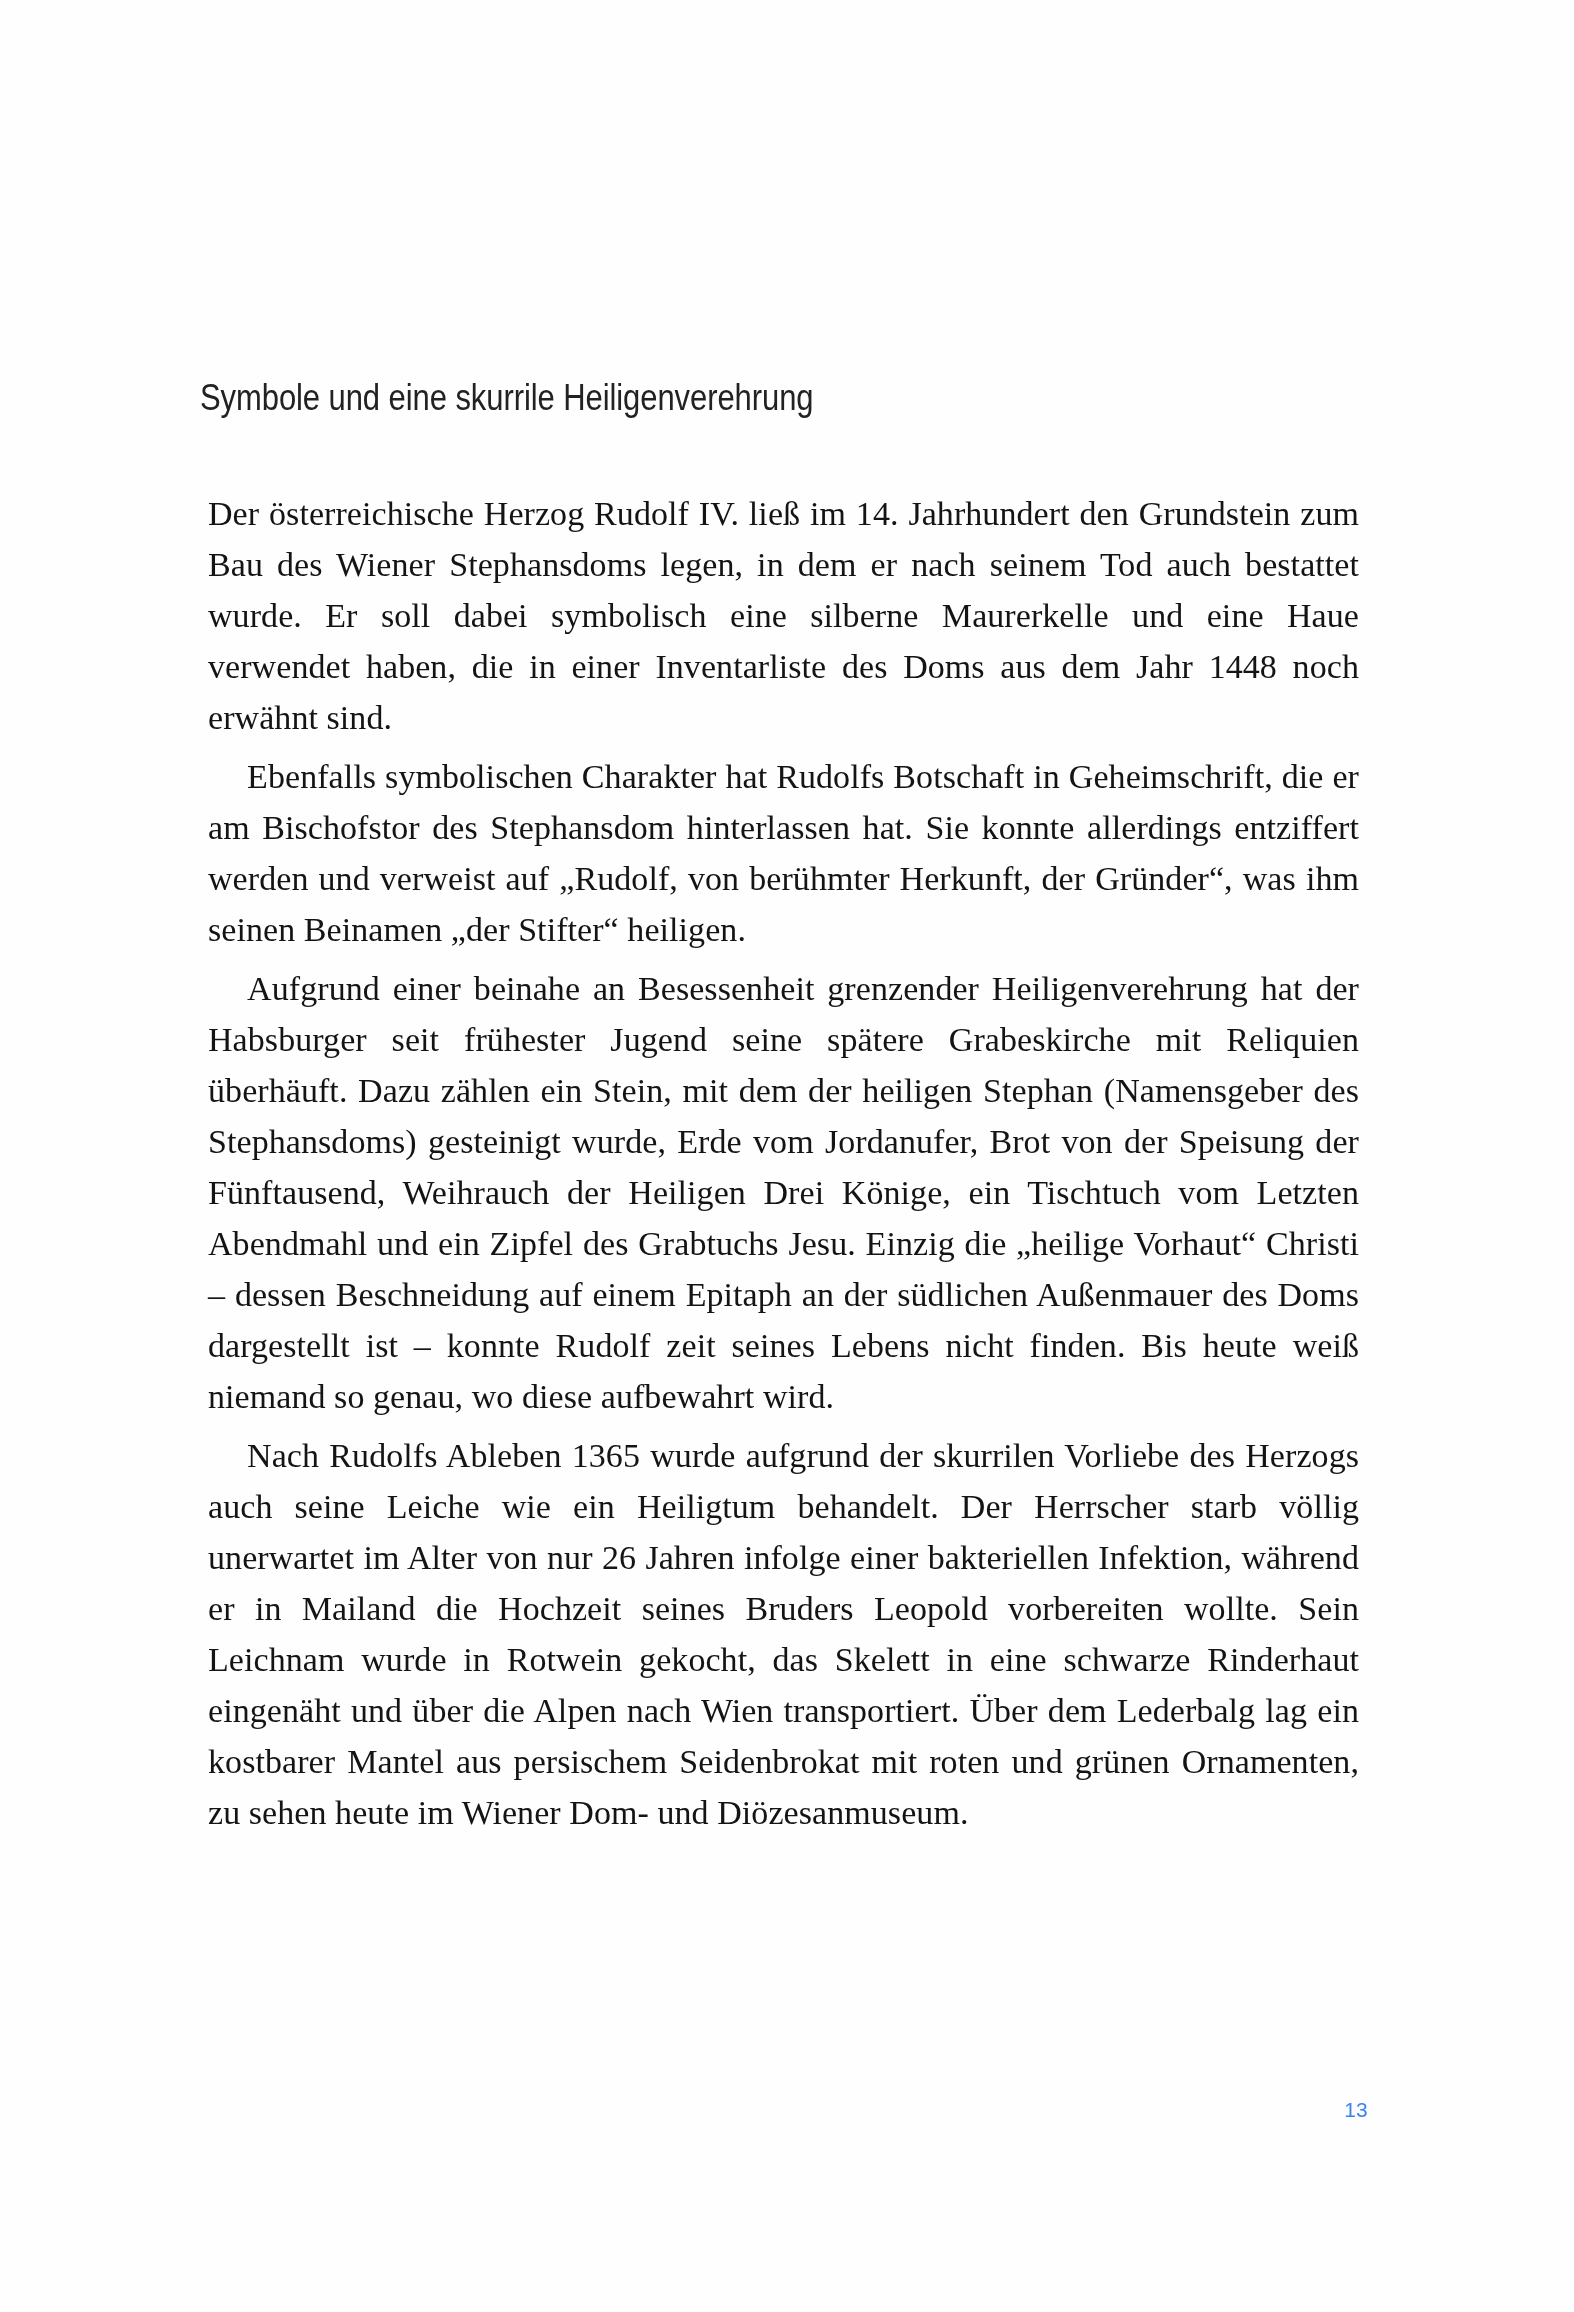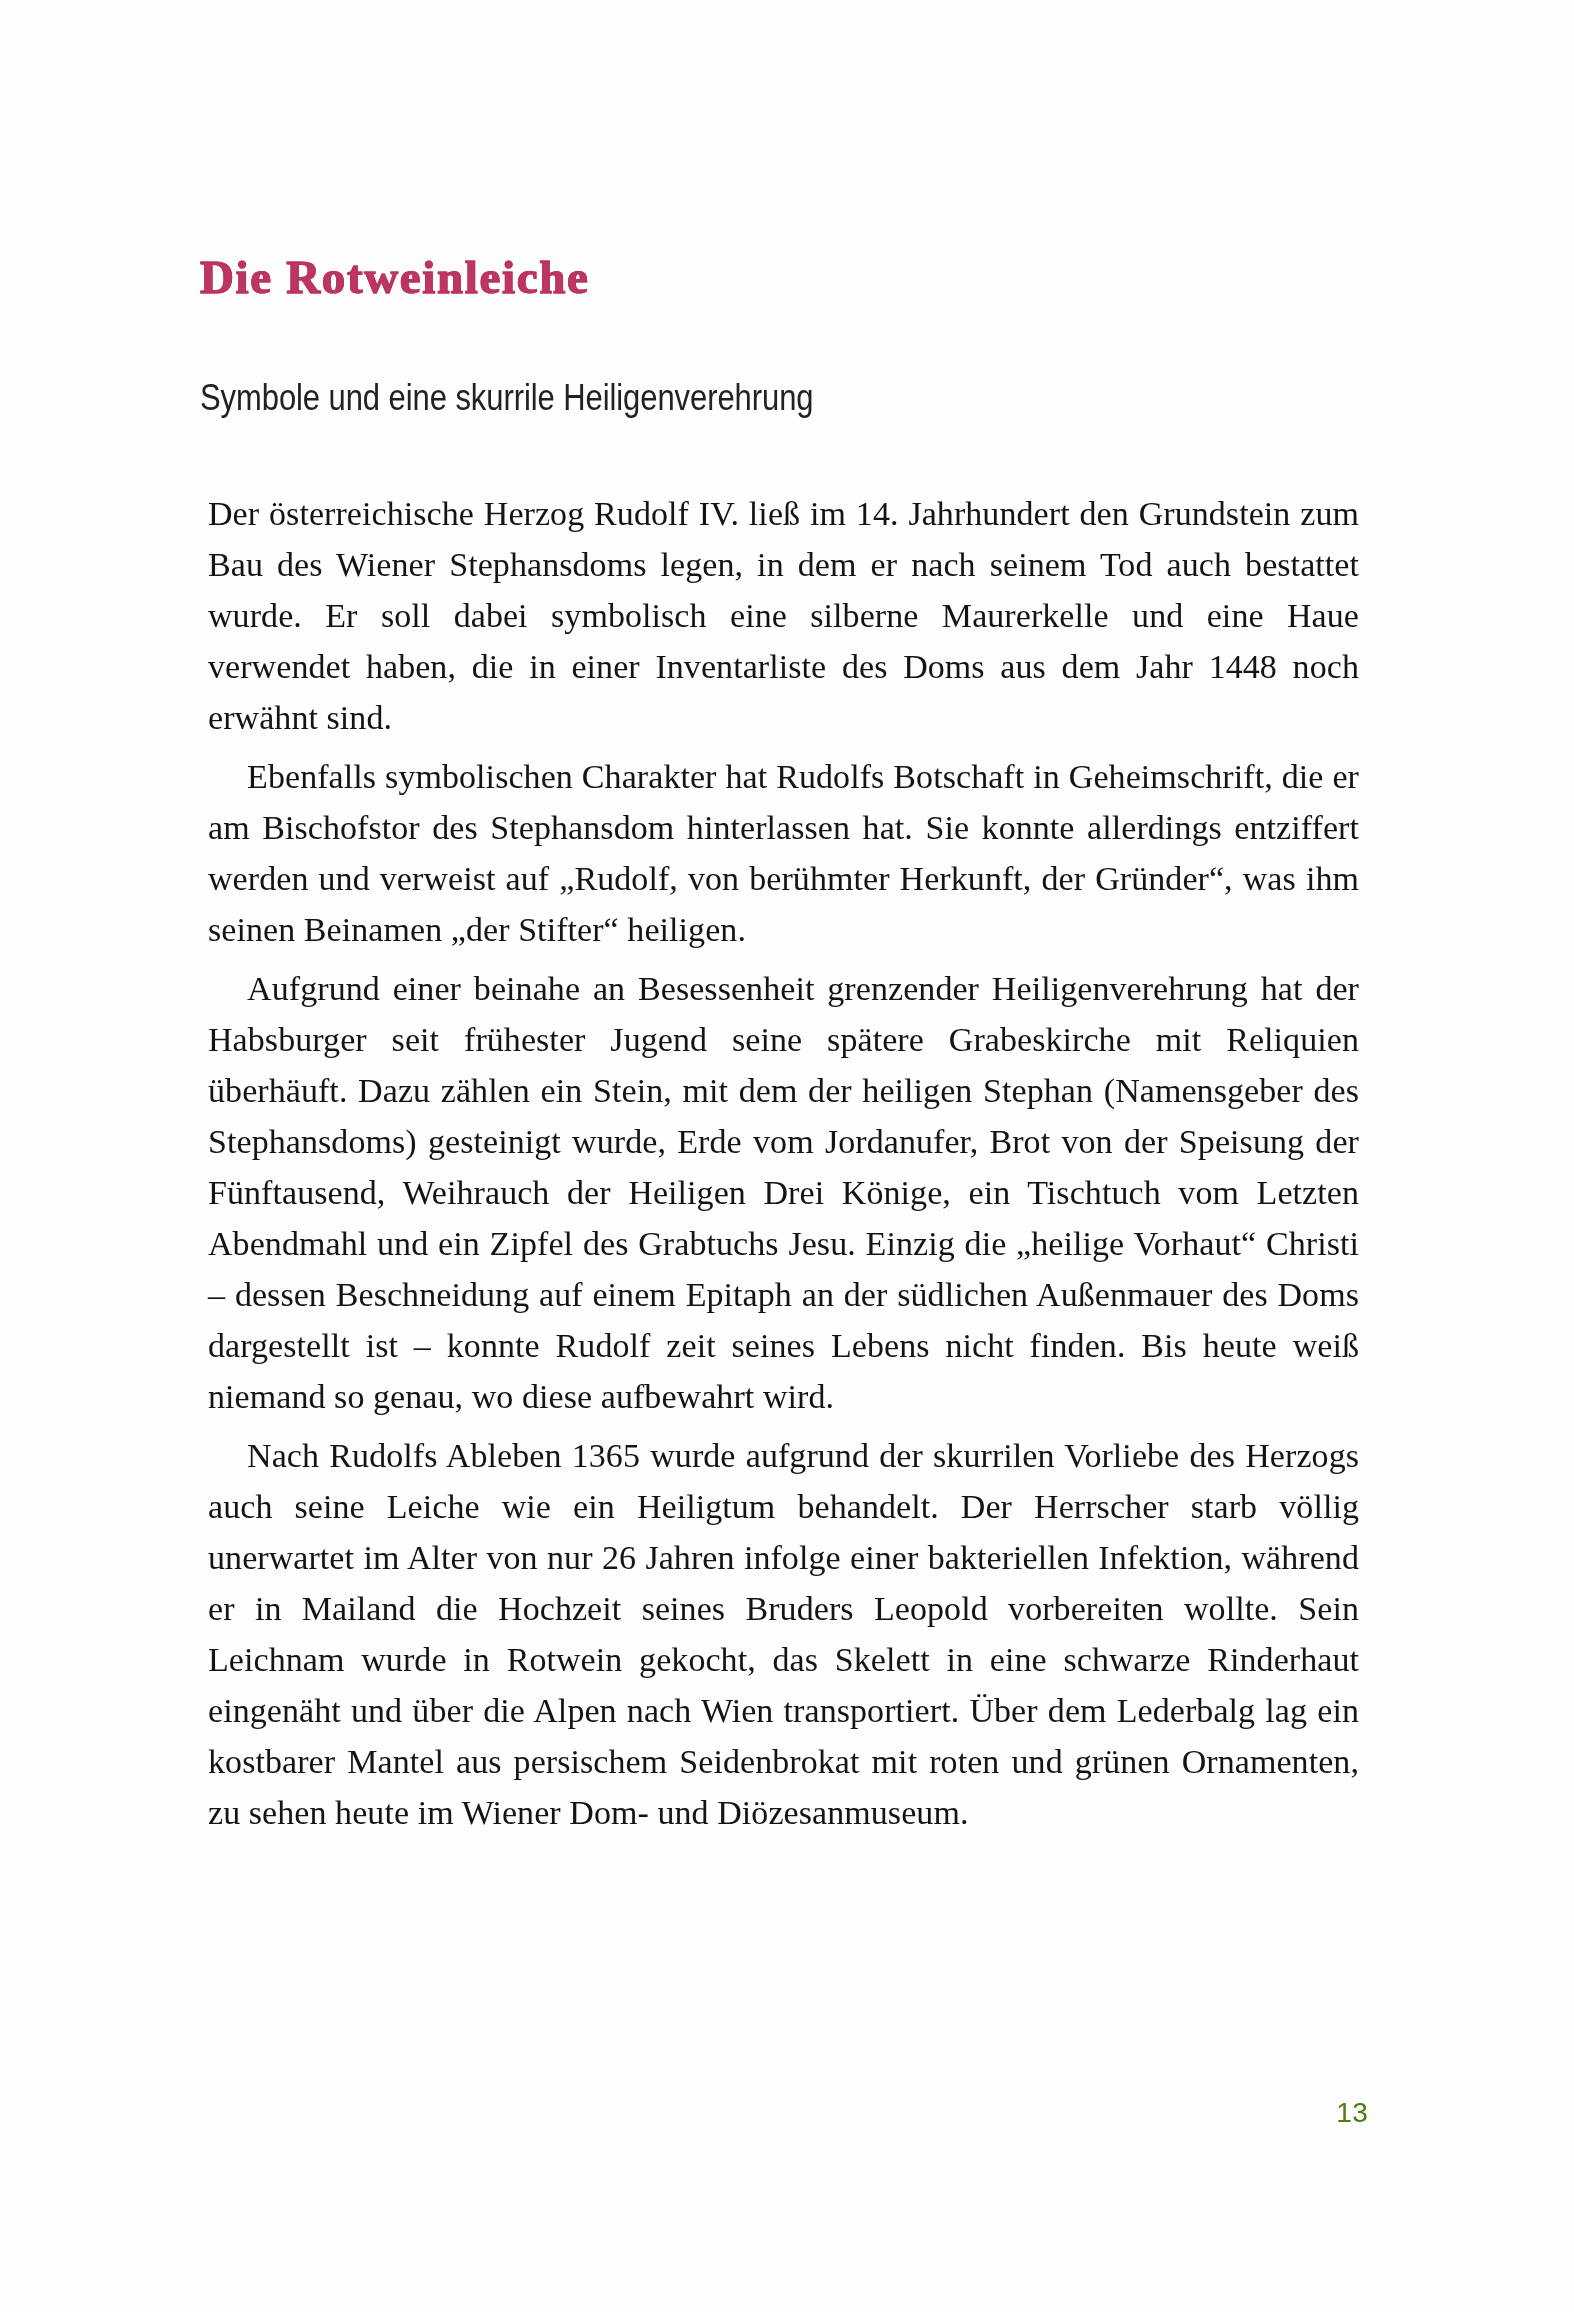--- a/index.html
+++ b/index.html
@@ -98,32 +98,31 @@
   .body-copy p.indent {
     text-indent: 1.15em;
   }
 
   
   .folio {
     position: absolute;
     right: 207px;
     top: 2099px;
     font-family: "Liberation Sans", "DejaVu Sans", sans-serif;
-    font-size: 28px;
+    font-size: 21px;
     line-height: 1;
-    color: #4d7c0f;
+    color: #3b82f6;
     letter-spacing: 0.01em;
   }
 </style>
 </head>
 <body>
 
 <div class="page">
 
-  <h1 class="chapter-title">Die Rotweinleiche</h1>
 
   <h2 class="subtitle">Symbole und eine skurrile Heiligenverehrung</h2>
 
   <div class="body-copy">
     <p>Der österreichische Herzog Rudolf IV. ließ im 14. Jahrhundert den Grundstein zum Bau des Wiener Stephansdoms legen, in dem er nach seinem Tod auch bestattet wurde. Er soll dabei symbolisch eine silberne Maurerkelle und eine Haue verwendet haben, die in einer Inventarliste des Doms aus dem Jahr 1448 noch erwähnt sind.</p>
     <p class="indent">Ebenfalls symbolischen Charakter hat Rudolfs Botschaft in Geheimschrift, die er am Bischofstor des Stephansdom hinterlassen hat. Sie konnte allerdings entziffert werden und verweist auf „Rudolf, von berühmter Herkunft, der Gründer“, was ihm seinen Beinamen „der Stifter“ heiligen.</p>
     <p class="indent">Aufgrund einer beinahe an Besessenheit grenzender Heiligenverehrung hat der Habsburger seit frühester Jugend seine spätere Grabeskirche mit Reliquien überhäuft. Dazu zählen ein Stein, mit dem der heiligen Stephan (Namensgeber des Stephansdoms) gesteinigt wurde, Erde vom Jordanufer, Brot von der Speisung der Fünftausend, Weihrauch der Heiligen Drei Könige, ein Tischtuch vom Letzten Abendmahl und ein Zipfel des Grabtuchs Jesu. Einzig die „heilige Vorhaut“ Christi – dessen Beschneidung auf einem Epitaph an der südlichen Außenmauer des Doms dargestellt ist – konnte Rudolf zeit seines Lebens nicht finden. Bis heute weiß niemand so genau, wo diese aufbewahrt wird.</p>
     <p class="indent">Nach Rudolfs Ableben 1365 wurde aufgrund der skurrilen Vorliebe des Herzogs auch seine Leiche wie ein Heiligtum behandelt. Der Herrscher starb völlig unerwartet im Alter von nur 26 Jahren infolge einer bakteriellen Infektion, während er in Mailand die Hochzeit seines Bruders Leopold vorbereiten wollte. Sein Leichnam wurde in Rotwein gekocht, das Skelett in eine schwarze Rinderhaut eingenäht und über die Alpen nach Wien transportiert. Über dem Lederbalg lag ein kostbarer Mantel aus persischem Seidenbrokat mit roten und grünen Ornamenten, zu sehen heute im Wiener Dom- und Diözesanmuseum.</p>
   </div>
 

